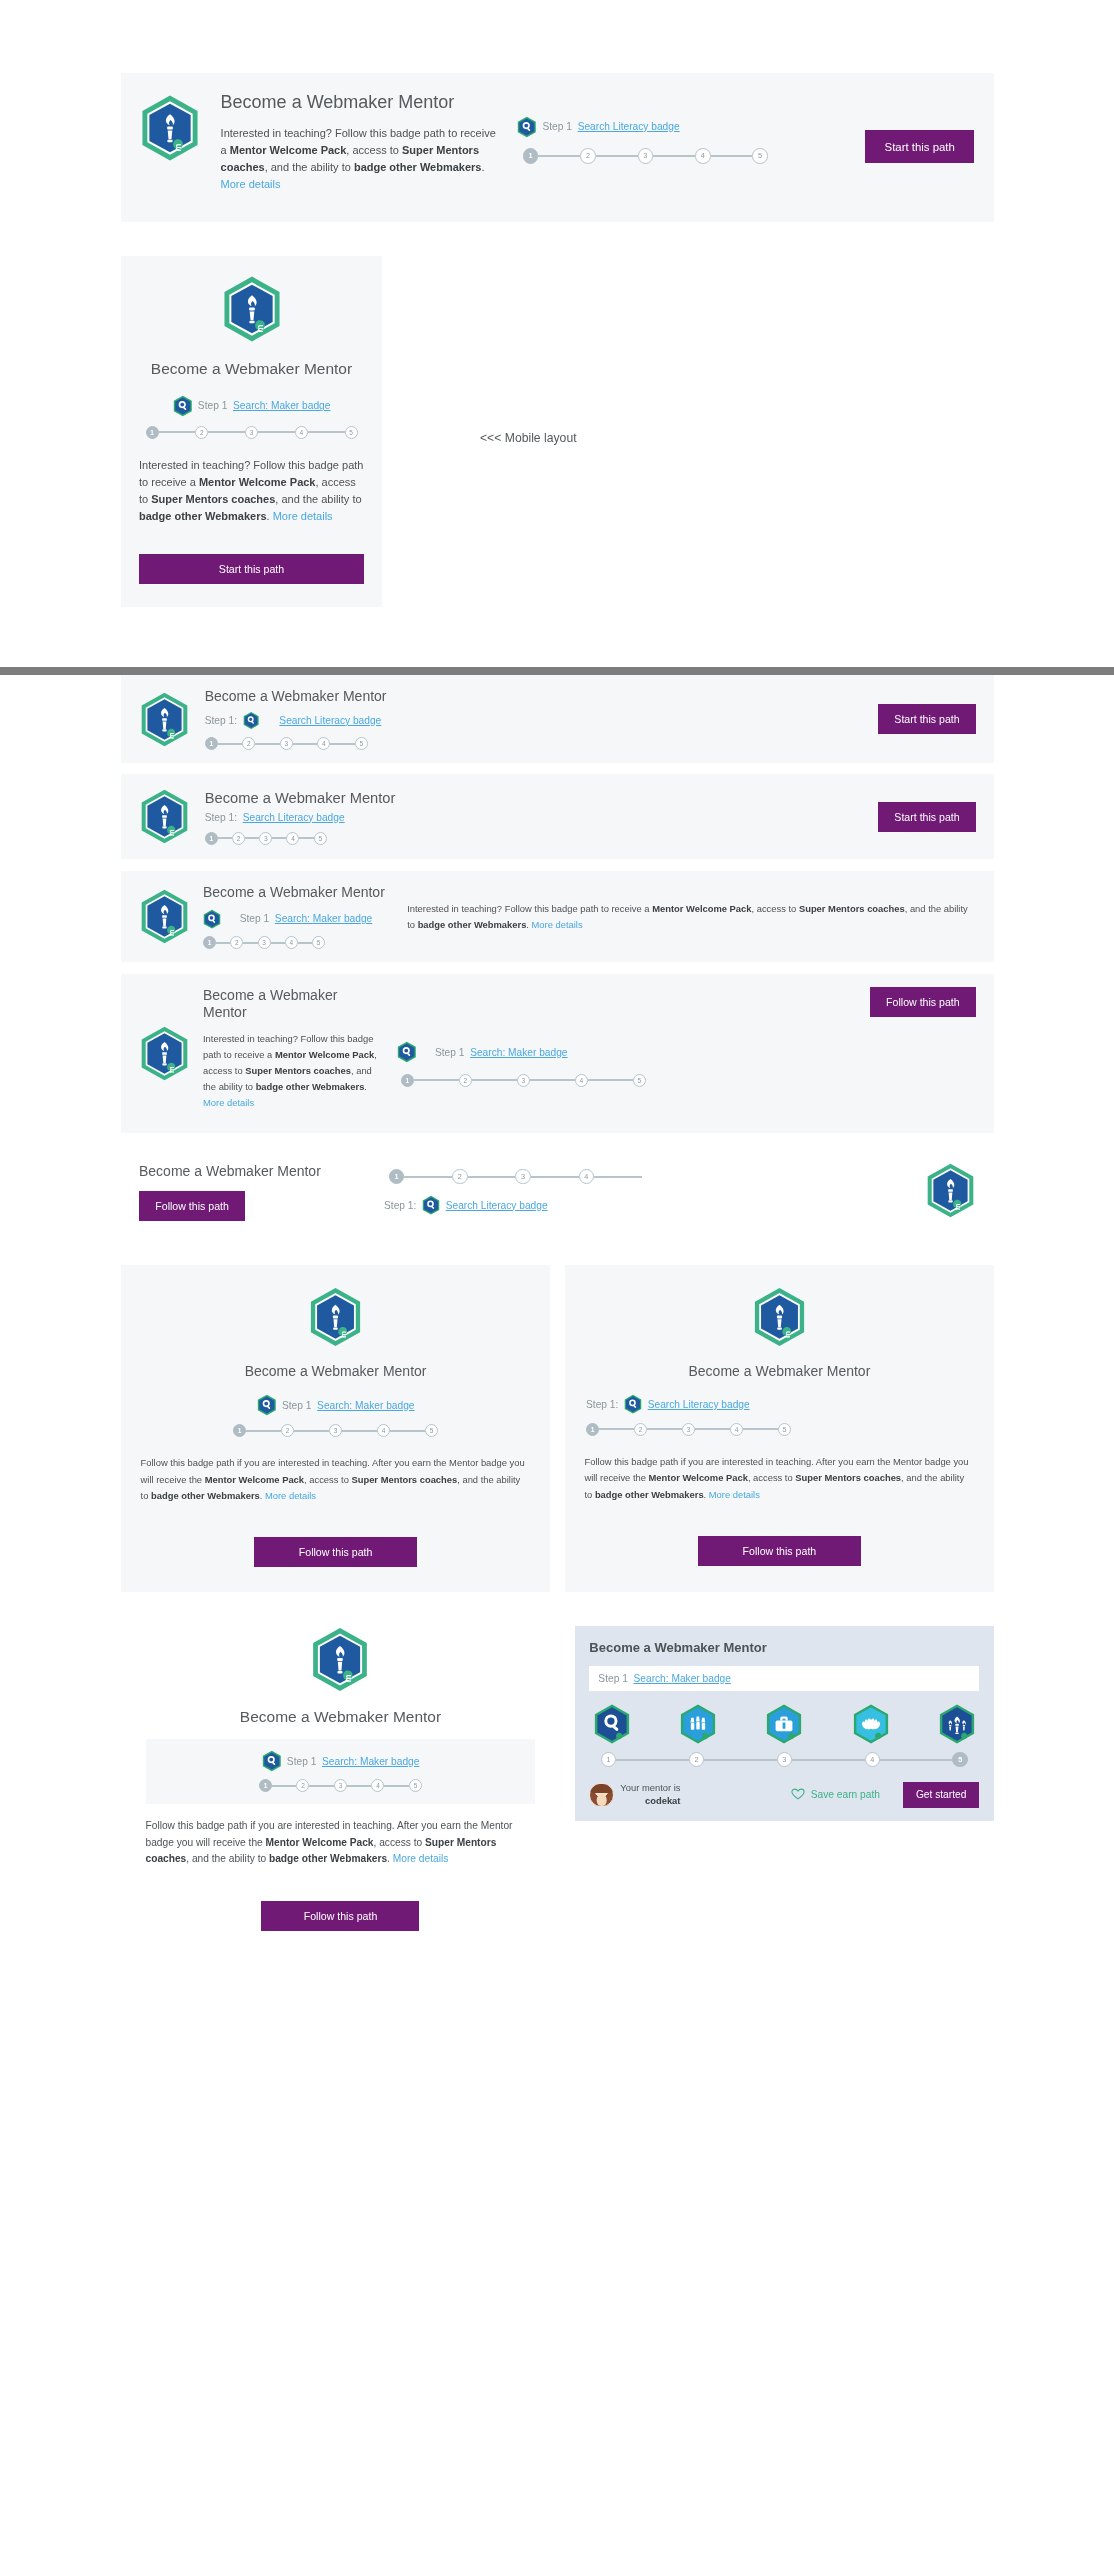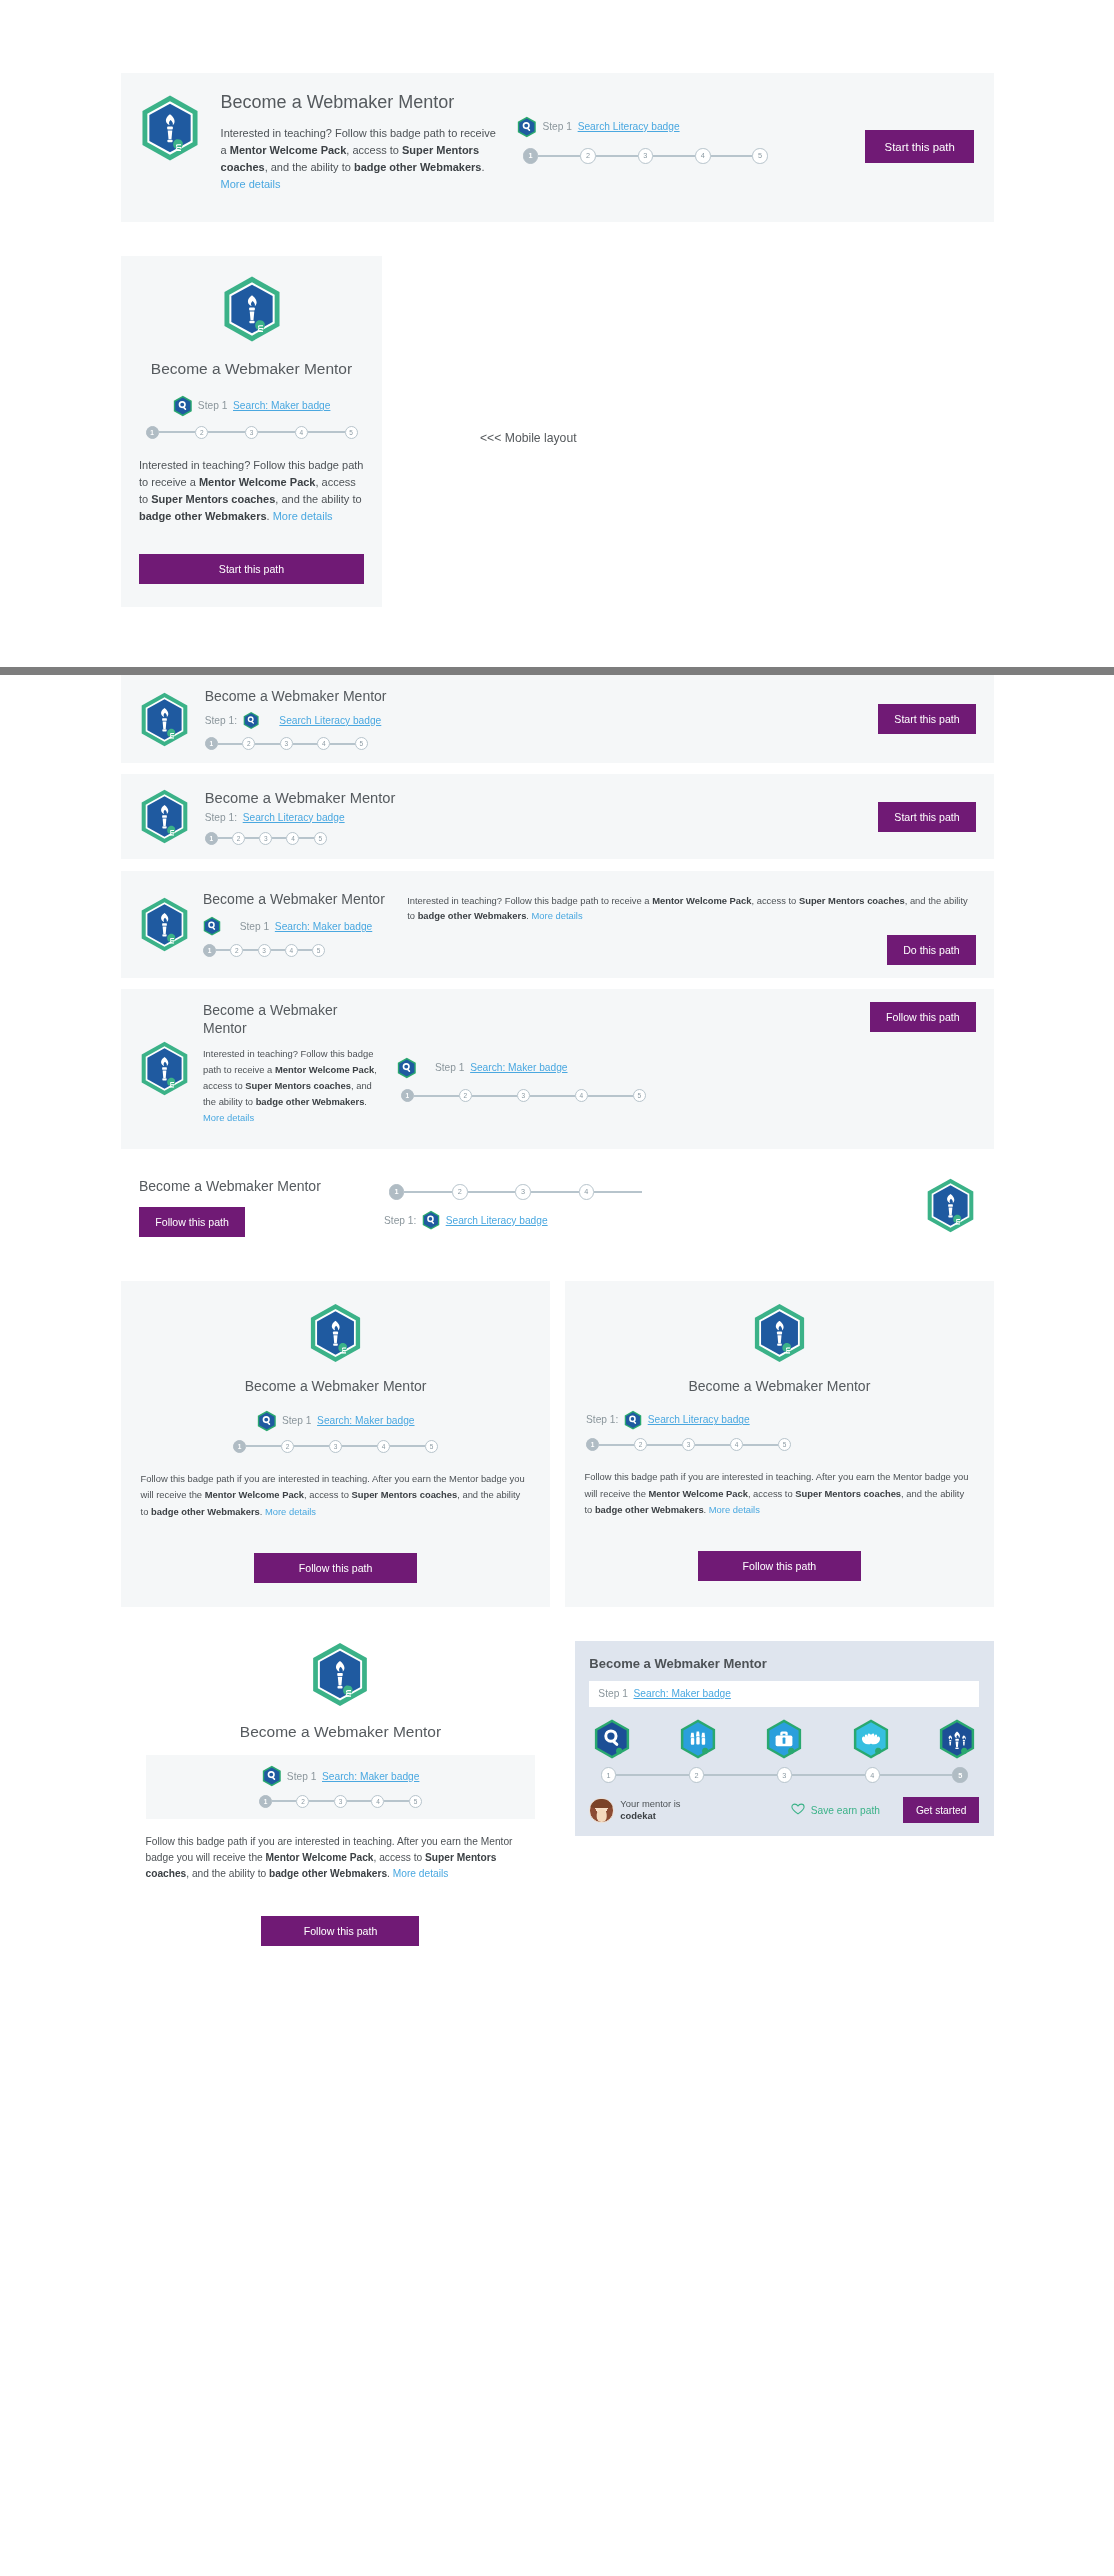--- a/index.html
+++ b/index.html
@@ -165,21 +165,21 @@
     background:#fff; margin-top:9px; padding:7.3px 9px;
     display:flex; align-items:center; gap:5.7px;
   }
   .br .searchbar .step-label { font-size:10.2px; color:#8b969c; }
   .br .searchbar .step-link { font-size:10.2px; }
   .br .badgerow { display:flex; justify-content:space-between; align-items:center; margin-top:11.4px; padding:0 3.3px; }
   .br .prog { width:100%; margin-top:7.3px; padding:0 11.4px; }
   .br .footer { display:flex; align-items:center; margin-top:14.7px; gap:23px; }
   .br .mentor { display:flex; align-items:center; gap:6.5px; flex:1 1 auto; }
   .br .mentor-txt { font-size:9.4px; line-height:1.35; color:#4d5256; }
-  .br .mentor-txt b { display:block; font-weight:700; color:#3c4145; }
+  .br .mentor-txt b { display:block; font-weight:700; color:#3c4145;text-align:right; }
   .br .save { display:flex; align-items:center; gap:5.7px; color:#3bb288; font-size:10.2px; cursor:pointer; }
   .br .btn { padding:7.3px 13px; font-size:10.2px; }
 
   .avatar {
     width:24.5px; height:24.5px; border-radius:50%;
     background: radial-gradient(circle at 50% 32%, #f7dfc8 0 34%, #8c4b33 35% 100%);
     border:1.2px solid #efe1d2;
     flex:0 0 auto;
     overflow:hidden;
     position:relative;
@@ -442,23 +442,20 @@
           <span class="bar"></span>
           <span class="dot">4</span>
           <span class="bar"></span>
           <span class="dot">5</span>
         </div>
       </div>
       <div class="right">
         <p class="desc">
           <span>Interested in teaching? Follow this badge path to receive a </span><b>Mentor Welcome Pack</b><span>, access to </span><b>Super Mentors coaches</b><span>, and the ability to </span><b>badge other Webmakers</b><span>. </span><a class="link" href="#">More details</a>
         </p>
-        <div class="cta">
-          <button class="btn">Do this path</button>
-        </div>
       </div>
     </div>
 
     <div class="card alt a4">
       <span class="hexwrap">
         <svg width="51" height="59" viewBox="0 0 76 84">
           <path d="M38 2 L72 21 L72 63 L38 82 L4 63 L4 21 Z" fill="#3bb288"></path>
           <path d="M38 9 L66 24.5 L66 59.5 L38 75 L10 59.5 L10 24.5 Z" fill="#ffffff"></path>
           <path d="M38 12 L63.5 26 L63.5 58 L38 72 L12.5 58 L12.5 26 Z" fill="#1f5aa0"></path>
           <g fill="#ffffff">

